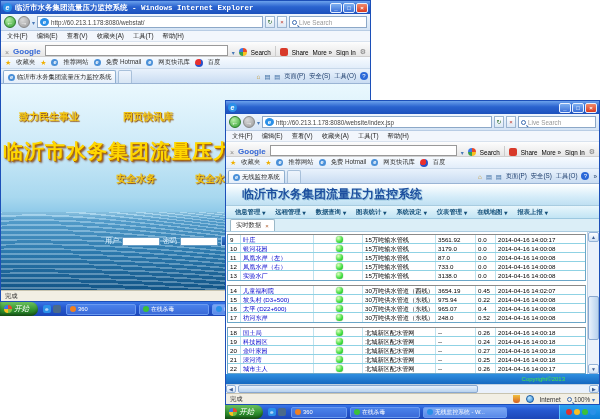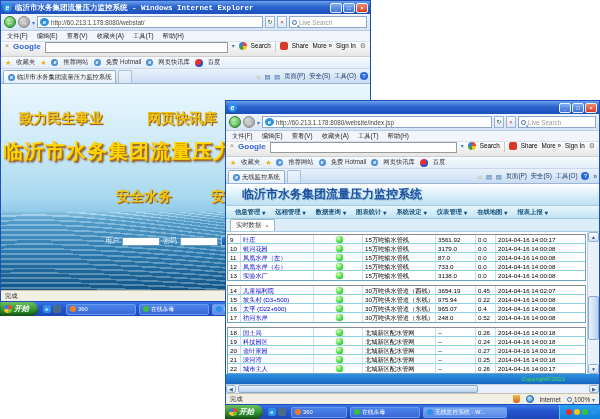--- a/index.html
+++ b/index.html
@@ -30,21 +30,21 @@
   .addrbox { flex:1; height:12px; background:#fff; border:1px solid #8ca8c8; display:flex; align-items:center; gap:2px; font-size:6.3px; color:#444; padding:0 2px; overflow:hidden; white-space:nowrap; }
   .miniico { font-size:6px; color:#4a7ab8; }
   .sq { width:10px; height:12px; border:1px solid #9ab4d0; background:linear-gradient(#fefefe,#dde9f6); font-size:6px; color:#2a6a2a; text-align:center; line-height:11px; flex:0 0 10px; }
   .sq.stop { color:#c03020; }
   .searchbox { width:78px; flex:0 0 78px; height:12px; background:#fff; border:1px solid #8ca8c8; color:#999; font-size:6.3px; display:flex; align-items:center; gap:2px; padding:0 2px; overflow:hidden; }
   .mag { width:5px; height:5px; border:1px solid #3a6ab0; border-radius:50%; position:relative; flex:0 0 5px; }
   .mag::after { content:""; position:absolute; width:3px; height:1px; background:#3a6ab0; transform:rotate(45deg); left:4px; top:5px; }
 
   .menurow { height:11px; flex:0 0 11px; display:flex; gap:9px; align-items:center; padding:0 6px; background:#f2f6fc; font-size:6.3px; color:#222; border-bottom:1px solid #d8e2ee; white-space:nowrap; overflow:hidden; }
 
-  .gbar { height:15px; flex:0 0 15px; display:flex; align-items:flex-start; gap:4px; padding:0 4px;
+  .gbar { height:15px; flex:0 0 15px; display:flex; align-items:flex-end; gap:4px; padding:0 4px;
     background:linear-gradient(#fdfdfd,#e6e6e6); font-size:6.3px; border-bottom:1px solid #cfcfcf; white-space:nowrap; overflow:hidden; }
   .gclose { color:#888; font-size:7px; }
   .glogo { font-weight:bold; font-size:8px; color:#3367d6; }
   .ginput { flex:1; height:11px; border:1px solid #999; background:#fff; min-width:40px; }
   .gball { width:8px; height:8px; border-radius:50%; background:conic-gradient(#e84a2a 0 25%,#f8c020 25% 50%,#3aa04a 50% 75%,#3a78e8 75% 100%); flex:0 0 8px; }
   .gsep { width:1px; height:10px; background:#ccc; }
   .gred { width:8px; height:8px; background:#d83a2a; border-radius:2px; flex:0 0 8px; }
   .wrench { color:#777; font-size:7px; }
 
   .favbar { height:12px; flex:0 0 12px; display:flex; align-items:center; gap:5px; padding:0 4px;
@@ -64,39 +64,39 @@
   .helpico { width:8px; height:8px; border-radius:50%; background:#2a68d8; color:#fff; font-size:6px; line-height:8px; text-align:center; }
 
   .statusbar { height:11px; flex:0 0 11px; background:#f2efe4; border-top:1px solid #c8c4b0; display:flex; align-items:center; font-size:6.3px; color:#333; padding:0 4px; gap:6px; }
   .globe { width:8px; height:8px; border-radius:50%; background:radial-gradient(circle at 35% 30%,#bfe8ff,#2a86d8); border:1px solid #1a5aa0; flex:0 0 8px; }
   .shield { width:7px; height:8px; background:linear-gradient(#f0c040,#d86020); border-radius:0 0 3px 3px; flex:0 0 7px; }
   .zoomctl { display:flex; align-items:center; gap:2px; }
 
   .taskbar { height:14px; flex:0 0 14px; display:flex; align-items:center; gap:3px;
     background:linear-gradient(#3a77e8,#2558cf 40%,#1c47b8); overflow:hidden; }
   .startbtn { height:14px; border-radius:0 7px 7px 0; background:linear-gradient(#6cc25e,#2e8f2e 60%,#1e6f1e);
-    color:#fff; font-weight:bold; font-style:italic; font-size:7.5px; display:flex; align-items:center; gap:2px; padding:0 9px 0 4px; box-shadow:inset 0 -2px 3px rgba(0,0,0,.35); }
+    color:#fff; font-weight:normal; font-style:italic; font-size:7.5px; display:flex; align-items:center; gap:2px; padding:0 9px 0 4px; box-shadow:inset 0 -2px 3px rgba(0,0,0,.35); }
   .winflag { width:8px; height:8px; border-radius:50%; background:conic-gradient(#e84a2a 0 25%,#7ac043 25% 50%,#f8c020 50% 75%,#3a78e8 75% 100%); }
   .ql { display:flex; gap:2px; align-items:center; padding:0 2px; }
   .qlico { width:8px; height:8px; border-radius:2px; font-size:6px; line-height:8px; text-align:center; color:#fff; }
   .taskbtn { height:11px; background:linear-gradient(#4a82ea,#3a6ad8); border:1px solid #6a9af0; border-radius:2px; color:#fff;
     font-size:5.8px; display:flex; align-items:center; gap:2px; padding:0 3px; width:70px; overflow:hidden; white-space:nowrap; }
   .taskbtn.active { background:linear-gradient(#7aa8f4,#5a8ae8); }
   .dot { width:6px; height:6px; border-radius:50%; flex:0 0 6px; }
   .tray { margin-left:auto; height:14px; display:flex; align-items:center; gap:2px; padding:0 4px 0 6px;
     background:linear-gradient(#2aa0f0,#1080d8); border-left:1px solid #5ac0f8; }
 
   
   .backpage { position:relative; flex:1; overflow:hidden;
     background:linear-gradient(180deg,#eaf8fe 0%,#cdeaf8 30%,#a8d8ef 55%,#8cc8e8 63%,#5ba6d4 66%,#2f7fb4 82%,#14598c 100%); }
   .backpage::after { content:""; position:absolute; left:-40%; right:0; top:62%; bottom:0;
     background:repeating-radial-gradient(140% 90% at 35% -20%, rgba(255,255,255,.28) 0 5px, rgba(0,40,80,.08) 5px 13px); }
-  .slog { position:absolute; display:flex; gap:44px; color:#f2c410; font-weight:bold; font-size:14px; text-shadow:1px 1px 1px #8a4a00; white-space:nowrap;align-items:center; }
+  .slog { position:absolute; display:flex; gap:44px; color:#f2c410; font-weight:bold; font-size:10px; text-shadow:1px 1px 1px #8a4a00; white-space:nowrap;align-items:center; }
   .slog1 { top:26px; left:18px; }
-  .slog2 { top:104px; left:115px; gap:39px; }
+  .slog2 { top:88px; left:115px; gap:39px; }
   .bigtitle { position:absolute; top:54px; left:2px; font-size:20px; font-weight:bold; color:#ffd700; white-space:nowrap;
     text-shadow:1px 1px 0 #b06a00, 2px 2px 2px rgba(110,40,0,.85); letter-spacing:1px; z-index:1; }
   .loginrow { position:absolute; top:152px; left:104px; display:flex; align-items:center; gap:3px; font-size:7px; color:#dff2ff; z-index:1; white-space:nowrap; }
   .loginrow input { width:38px; height:9px; border:1px solid #6aa0c8; background:#fff; }
   .loginbtn { height:10px; background:linear-gradient(#3a80d0,#1a50a0); border:1px solid #9ac8f0; color:#ffd700; font-size:6.5px; padding:0 4px; line-height:9px; }
 
   
   .fp-header { height:22px; flex:0 0 22px; background:linear-gradient(180deg,#ffffff,#d5ecf9 60%,#bfe0f2); display:flex; align-items:center; padding-left:16px; border-bottom:1px solid #a8cce0; }
   .fp-title { font-size:12px; font-weight:bold; color:#1d4f9e; text-shadow:1px 1px 0 #9cc8e0; white-space:nowrap; }
   .fp-nav { height:13px; flex:0 0 13px; background:linear-gradient(#e8f6fc,#c2e4f4); border-bottom:1px solid #9cc8e0; display:flex; align-items:center; padding:0 4px; white-space:nowrap; overflow:hidden; }

